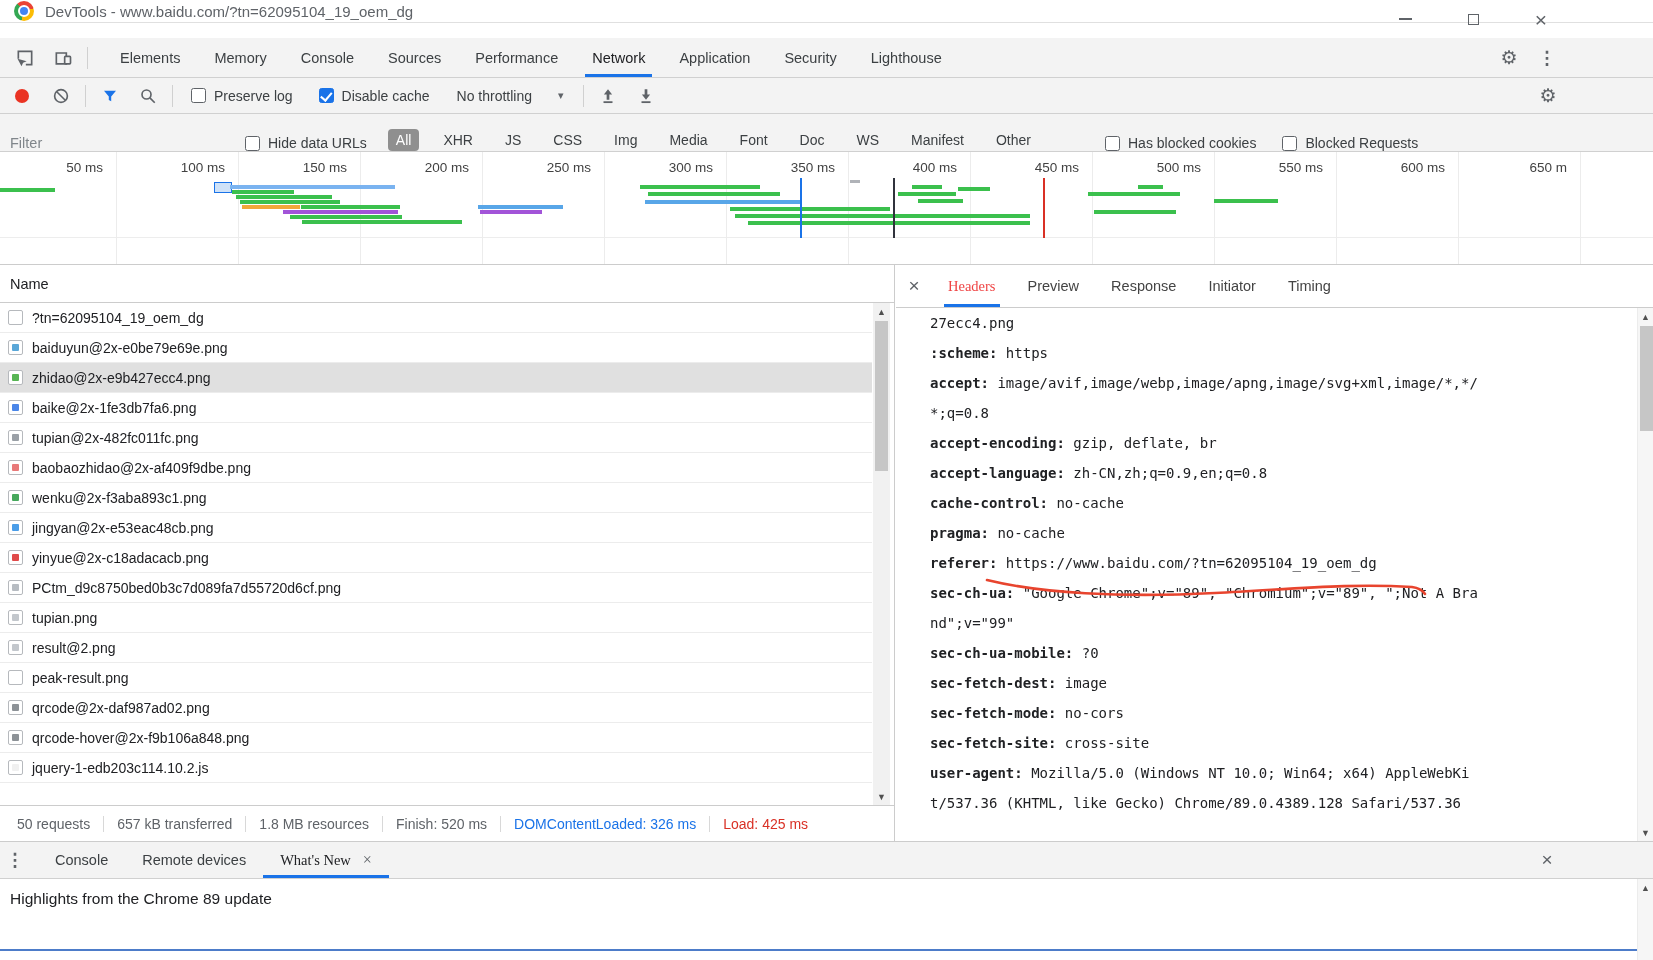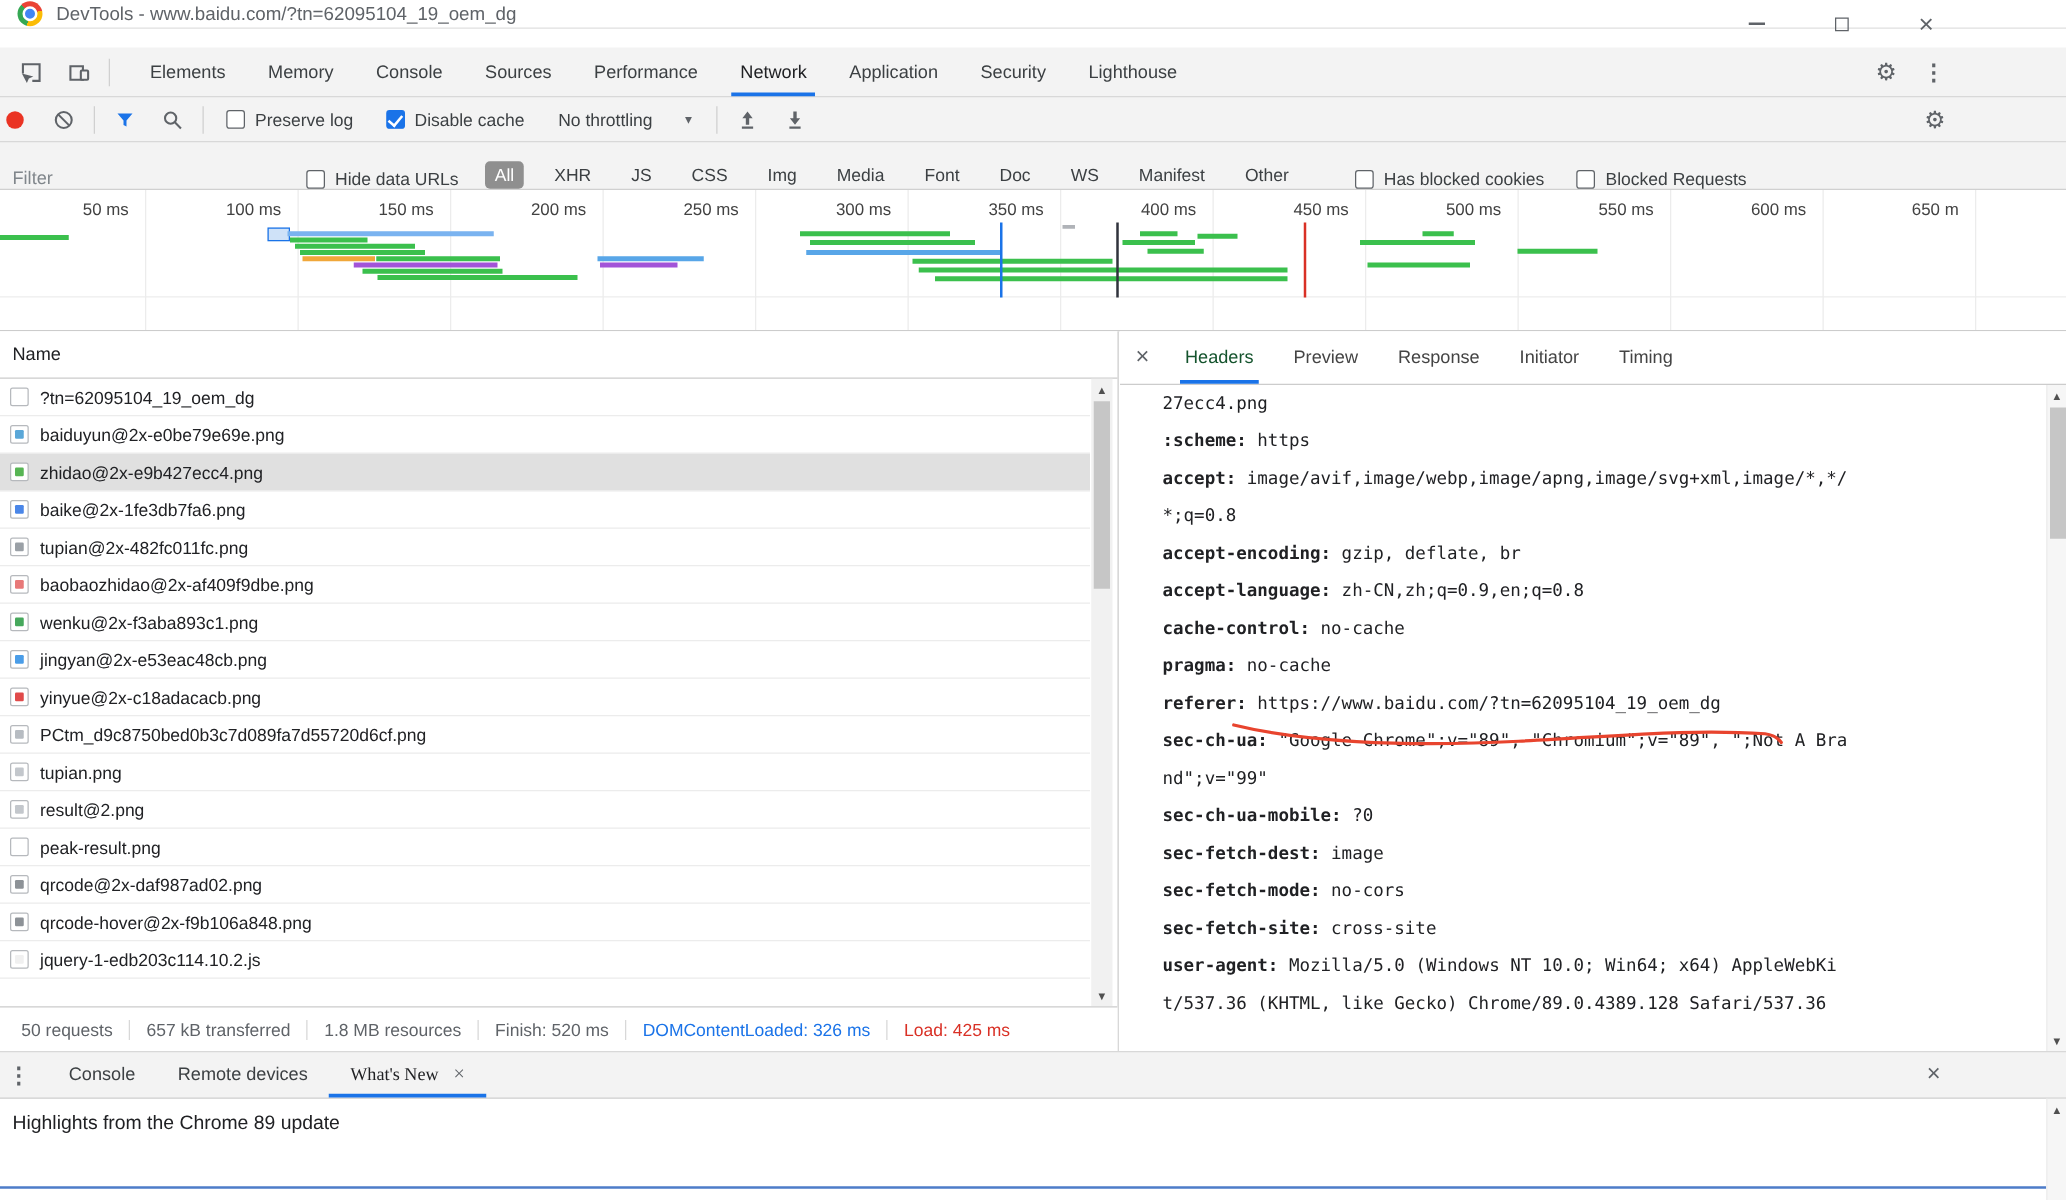--- a/index.html
+++ b/index.html
@@ -36,42 +36,42 @@
   .gear { position:absolute; top:0; height:100%; width:30px; display:flex; align-items:center;
           justify-content:center; color:#5f6368; }
   .gear::before { content:'⚙'; font-size:19px; }
   .kebab { position:absolute; top:0; height:100%; width:26px; display:flex; align-items:center;
            justify-content:center; color:#5f6368; }
   .kebab::before { content:'⋮'; font-size:18px; font-weight:bold; }
   .gear-main { left:1494px; } .kebab-main { left:1534px; }
 
   
   .net-toolbar { position:absolute; left:0; top:78px; width:1653px; height:36px; background:#f3f3f3;
-                 border-bottom:1px solid #d0d0d0; display:flex; align-items:center; padding-left:0; }
+                 border-bottom:1px solid #d0d0d0; display:flex; align-items:center; padding-left:10px; }
   .record-dot { width:14px; height:14px; border-radius:50%; background:var(--record-red); margin:0 13px 0 5px; flex:none; }
   .check-group { display:flex; align-items:center; margin:0 13px; font-size:14px; color:#3c4043; white-space:nowrap; }
   .checkbox { width:15px; height:15px; border:1.5px solid #5f6368; border-radius:2.5px; margin-right:8px;
               position:relative; flex:none; background:#fff; }
   .checkbox.checked { background:var(--accent-blue); border-color:var(--accent-blue); }
   .checkbox.checked::after { content:''; position:absolute; left:3.5px; top:0.5px; width:5px; height:8.5px;
                              border:solid #fff; border-width:0 2px 2px 0; transform:rotate(40deg); }
   .throttling { display:flex; align-items:center; margin:0 14px; color:#3c4043; font-size:14px; }
   .throttling .caret { margin-left:26px; font-size:11px; color:#5f6368; }
   .gear-net { left:1533px; }
 
   
   .filter-bar { position:absolute; left:0; top:114px; width:1653px; height:38px; background:#f3f3f3;
                 border-bottom:1px solid #d0d0d0; display:flex; align-items:flex-end; }
   .filter-input { width:232px; border:none; outline:none; background:transparent; font-size:14.5px;
                   padding-left:10px; font-family:"Liberation Sans",sans-serif; color:#202124; }
   .filter-input::placeholder { color:#80868b; }
   .pills { display:flex; align-items:center; }
   .pill { padding:3px 8px; margin:0 8px; font-size:14px; color:#3c4043; border-radius:4px; white-space:nowrap; }
   .pill.active { background:#8f8f8f; color:#fff; }
-  .gap-l { margin-left:37px; }
+  .gap-l { margin-left:58px; }
 
   
   .overview { position:absolute; left:0; top:152px; width:1653px; height:113px; background:#fff;
               border-bottom:1px solid #ccc; overflow:hidden; }
   .gridline { position:absolute; top:0; bottom:0; width:1px; background:#ececec; }
   .ov-hline { position:absolute; left:0; right:0; top:85px; height:1px; background:#ededed; }
   .tick-label { position:absolute; top:8px; font-size:13.5px; color:#424242; white-space:nowrap; }
   .wbar { position:absolute; }
   .evline { position:absolute; top:26px; height:60px; width:2px; }
 
@@ -104,21 +104,21 @@
   .left-thumb { top:18px; height:150px; }
 
   
   .right-panel { position:absolute; left:896px; top:265px; width:757px; height:576px; background:#fff; }
   .detail-tabs { height:43px; border-bottom:1px solid #ccc; display:flex; align-items:center; padding-left:4px; }
   .close-x { width:28px; height:100%; display:flex; align-items:center; justify-content:center; color:#5f6368; }
   .close-x::before { content:'×'; font-size:19px; }
   .dtab-strip { display:flex; height:100%; margin-left:4px; }
   .dtab { padding:0 16px; height:100%; display:flex; align-items:center; font-size:14.5px;
           color:#444; position:relative; white-space:nowrap; }
-  .dtab.active { color:#14532d; }
+  .dtab.active { color:#ef4444;font-family:Liberation Serif, serif; }
   .dtab.active::after { content:''; position:absolute; left:12px; right:12px; bottom:0; height:3px;
                         background:var(--accent-blue); }
   .headers-content { position:absolute; top:43px; left:0; right:16px; bottom:0; padding:0 0 0 34px;
                      font-family:"DejaVu Sans Mono",monospace; font-size:14px; line-height:30px;
                      overflow:hidden; }
   .hline { width:556px; word-break:break-all; color:#202124; }
   .hname { font-weight:bold; }
   .vscroll2 { position:absolute; top:43px; bottom:0; right:0; width:16px; background:#f6f6f6;
               border-left:1px solid #ececec; }
   .right-thumb { top:18px; height:105px; }

